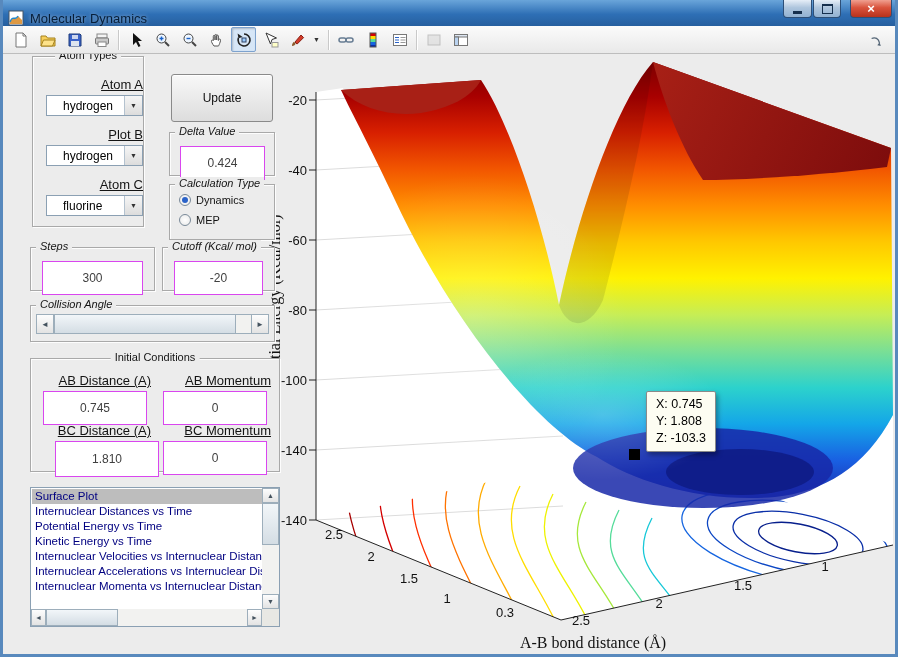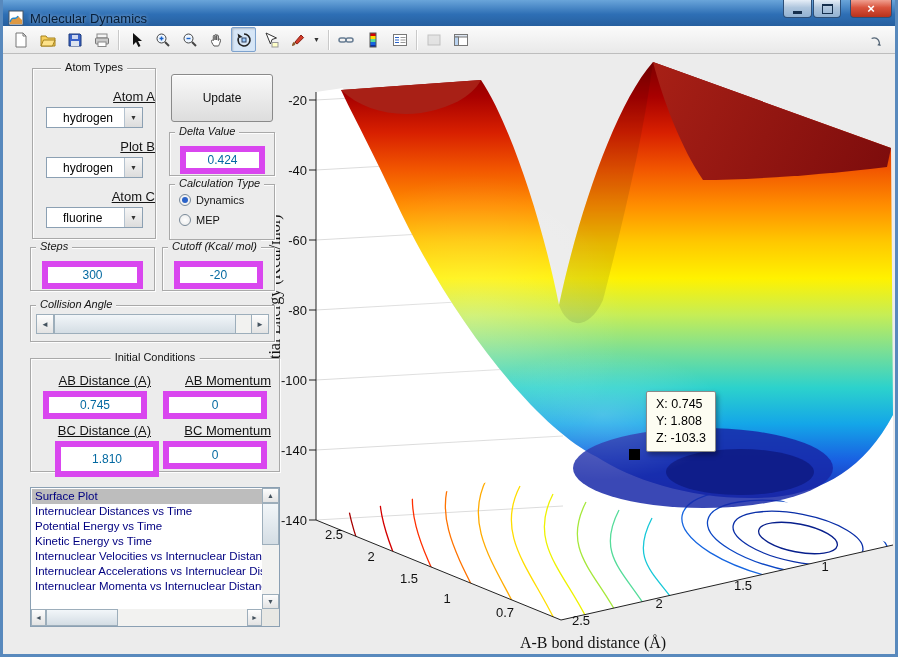--- a/index.html
+++ b/index.html
@@ -31,22 +31,22 @@
   .tsep{width:1px;height:20px;background:#c9c9c9;margin:0 3px;box-shadow:1px 0 0 #fff;}
   .tbtn.narrow{width:13px;margin-left:-2px;font-size:7px;color:#333;}
   .dockbtn{position:absolute;right:6px;top:3px;}
   
   .grp{position:absolute;border:1px solid #a9a9a9;box-shadow:inset 1px 1px 0 #fdfdfd, 1px 1px 0 #fdfdfd;
        background:#ececec;box-sizing:border-box;z-index:20;}
   .grp .t{position:absolute;top:-8px;background:#ececec;padding:0 4px;font-size:11px;color:#141414;white-space:nowrap;}
   .grp .t.cen{left:50%;transform:translateX(-50%);}
   .grp .t.lft{left:5px;font-style:italic;}
   .lbl{position:absolute;font-size:13px;color:#141414;text-align:right;white-space:nowrap;text-decoration:underline;}
-  .edit{position:absolute;border:6px solid #d946ef;background:#fff;font-family:"Liberation Sans",sans-serif;
-        font-size:12px;text-align:center;box-sizing:border-box;padding:8px;color:#0369a1;}
+  .edit{position:absolute;border:1px solid #d946ef;background:#fff;font-family:"Liberation Sans",sans-serif;
+        font-size:12px;text-align:center;box-sizing:border-box;padding:16px;color:#404040;}
   
   .drop{position:absolute;height:21px;background:#fff;border:1px solid #8ba0b3;display:flex;align-items:center;
         box-sizing:border-box;cursor:default;}
   .drop .val{flex:1;font-size:12px;padding-left:16px;color:#000;}
   .drop .arw{width:17px;height:100%;background:linear-gradient(#f6f6f6,#dcdcdc);border-left:1px solid #b4c2cf;
              display:flex;align-items:center;justify-content:center;font-size:7px;color:#333;}
   
   .pushbtn{position:absolute;background:linear-gradient(#f8f8f8,#dddddd);border:1px solid #8a8a8a;border-radius:3px;
            font-size:12px;color:#111;display:flex;align-items:center;justify-content:center;cursor:default;
            box-shadow:inset 0 1px 0 #fff;}
@@ -194,21 +194,21 @@
   <span class="ticklabel zt" style="left:274px;top:233px">-60</span>
   <span class="ticklabel zt" style="left:274px;top:303px">-80</span>
   <span class="ticklabel zt" style="left:274px;top:373px">-100</span>
   <span class="ticklabel zt" style="left:274px;top:443px">-140</span>
   <span class="ticklabel zt" style="left:274px;top:513px">-140</span>
 
   <span class="ticklabel fl" style="left:331px;top:527px">2.5</span>
   <span class="ticklabel fl" style="left:368px;top:549px">2</span>
   <span class="ticklabel fl" style="left:406px;top:571px">1.5</span>
   <span class="ticklabel fl" style="left:444px;top:591px">1</span>
-  <span class="ticklabel fl" style="left:502px;top:605px">0.7</span>
+  <span class="ticklabel fl" style="left:502px;top:605px">0.3</span>
 
   <span class="ticklabel fl" style="left:578px;top:613px">2.5</span>
   <span class="ticklabel fl" style="left:656px;top:596px">2</span>
   <span class="ticklabel fl" style="left:740px;top:578px">1.5</span>
   <span class="ticklabel fl" style="left:822px;top:559px">1</span>
 
   <div class="axis-label zlab">Potential Energy (Kcal/mol)</div>
   <div class="axis-label xlab">A-B bond distance (Å)</div>
 
   <div class="marker"></div>
@@ -346,21 +346,21 @@
         </svg>
       </div>
     <div class="tbtn dockbtn">
       <svg width="14" height="14" viewBox="0 0 16 16">
         <path d="M3 4c4-2 8 0 9 5" fill="none" stroke="#567" stroke-width="1.5"></path>
           <path d="M13.5 12.5l-4-.8 2.6-3.4z" fill="#567"></path>
         </svg>
       </div>
   </div>
 
-  <div class="grp" style="left:29px;top:68px;width:124px;height:171px">
+  <div class="grp" style="left:29px;top:56px;width:112px;height:171px">
     <span class="t cen">Atom Types</span>
     <span class="lbl" style="left:0;right:0;top:20px">Atom A</span>
     <div class="drop" style="left:13px;top:38px;width:97px">
       <span class="val">hydrogen</span>
       <span class="arw">▼</span>
     </div>
     <span class="lbl" style="left:0;right:0;top:70px">Plot B</span>
     <div class="drop" style="left:13px;top:88px;width:97px">
       <span class="val">hydrogen</span>
       <span class="arw">▼</span>

